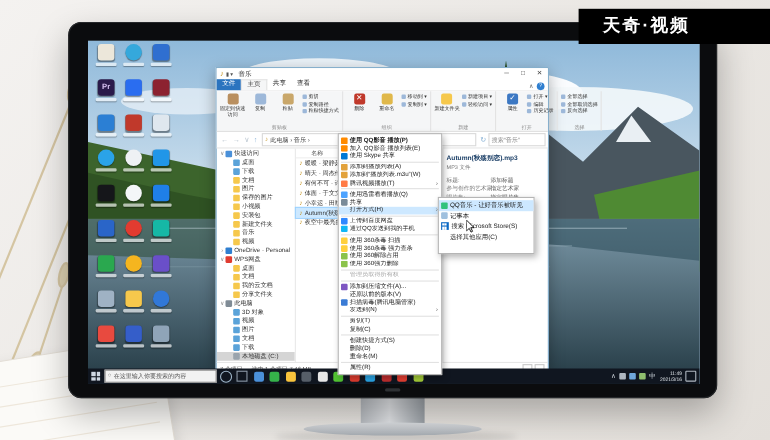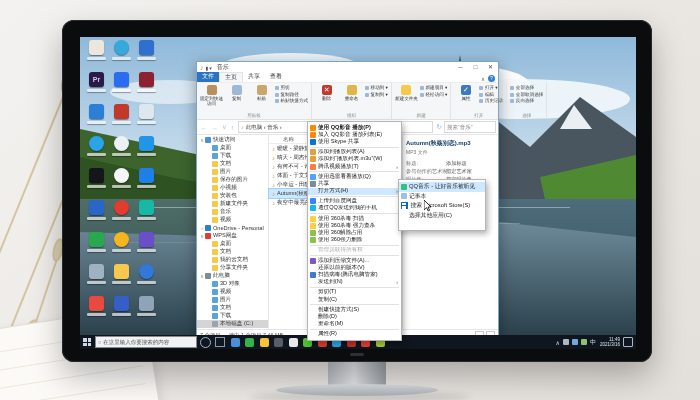--- a/index.html
+++ b/index.html
@@ -560,13 +560,14 @@
       </div>
 
     </div>
 
     <div class="abs" style="left:288px;top:333px;width:14px;height:3px;background:#2e3134;border-radius:2px;"></div>
   </div>
   <div class="abs neck"></div>
   <div class="abs baseShadow"></div>
   <div class="abs base"></div>
 
+  <div class="abs wm">天奇·视频</div>
 </div>
 
 </body></html>

